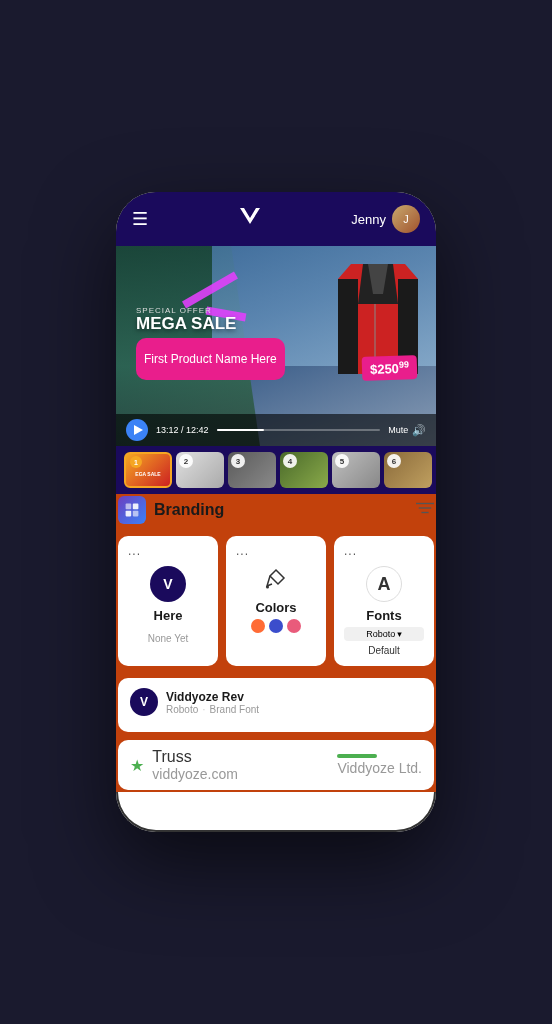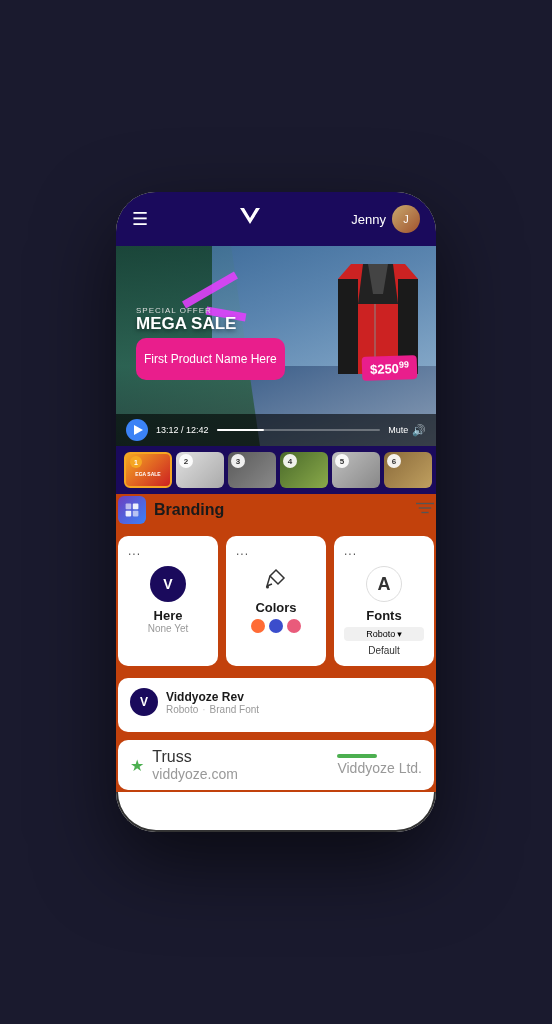--- a/index.html
+++ b/index.html
@@ -380,21 +380,21 @@
     .card-label {
       text-align: center;
       font-size: 13px;
       font-weight: 600;
       color: #1a1a1a;
     }
     .card-sublabel {
       text-align: center;
       font-size: 10px;
       color: #999;
-      margin-top: 0;
+      margin-top: 10px;
     }
     
     .colors-card-icon {
       width: 28px;
       height: 28px;
       display: flex;
       align-items: center;
       justify-content: center;
       margin: 20px auto 6px;
       color: #333;

